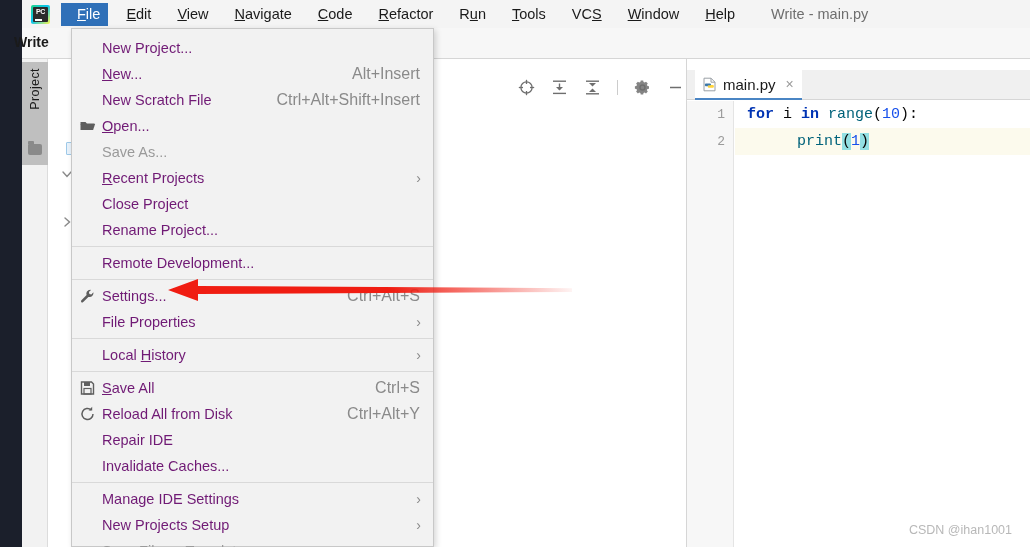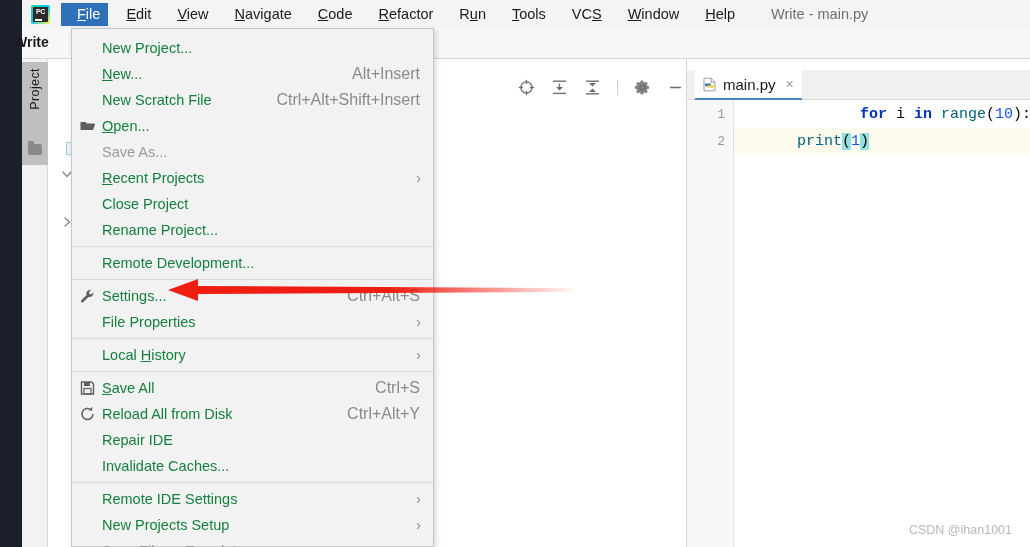--- a/index.html
+++ b/index.html
@@ -159,21 +159,21 @@
   .dropdown {
     position: absolute; left: 71px; top: 28px; width: 363px; height: 519px;
     background: #f2f2f2; border: 1px solid #c8c8c8;
     box-shadow: 2px 2px 6px rgba(0,0,0,0.16);
   }
   .mrow {
     position: relative; height: 26px; display: flex; align-items: center;
     padding-left: 30px; padding-right: 12px;
   }
   .mrow .mlabel {
-    font-size: 14.5px; color: #15803d; white-space: nowrap;
+    font-size: 14.5px; color: #701a75; white-space: nowrap;
   }
   .mrow.disabled .mlabel { color: #9a9a9a; }
   .mrow .mshort {
     position: absolute; right: 13px; font-size: 16px; color: #8a8a8a;
     white-space: nowrap;
   }
   .mrow .marrow {
     position: absolute; right: 12px; font-size: 14px; color: #8a8a8a;
     line-height: 1;
   }
@@ -280,21 +280,21 @@
         <span class="tab-close">×</span>
       </div>
     </div>
 
     <div class="gutter">
       <span class="lnum" style="top:6px;">1</span>
       <span class="lnum" style="top:33px;">2</span>
     </div>
 
     <div class="code-area">
-      <div class="code-line" style="top:0;text-align:right;"><span class="kw">for</span> i <span class="kw">in</span> <span class="fn">range</span>(<span class="num">10</span>):</div>
+      <div class="code-line" style="top:0;"><span class="kw">for</span> i <span class="kw">in</span> <span class="fn">range</span>(<span class="num">10</span>):</div>
       <div class="code-line hl" style="top:27px;">    <span class="fn">print</span><span class="brmatch">(</span><span class="num">1</span><span class="brmatch">)</span></div>
     </div>
   </div>
 
   <div class="menubar">
     <div class="pc-logo">
       <span class="inner">PC</span>
       <span class="bar"></span>
     </div>
     <div class="menu-item active"><span class="mn">F</span>ile</div>
@@ -404,21 +404,21 @@
     <div class="mrow">
       <span class="mlabel">Repair IDE</span>
     </div>
     <div class="mrow">
       <span class="mlabel">Invalidate Caches...</span>
     </div>
 
     <div class="msep"></div>
 
     <div class="mrow">
-      <span class="mlabel">Remote IDE Settings</span>
+      <span class="mlabel">Manage IDE Settings</span>
       <span class="marrow">›</span>
     </div>
     <div class="mrow">
       <span class="mlabel">New Projects Setup</span>
       <span class="marrow">›</span>
     </div>
     <div class="mrow disabled">
       <span class="mlabel">Save File as Template...</span>
     </div>
   </div>

